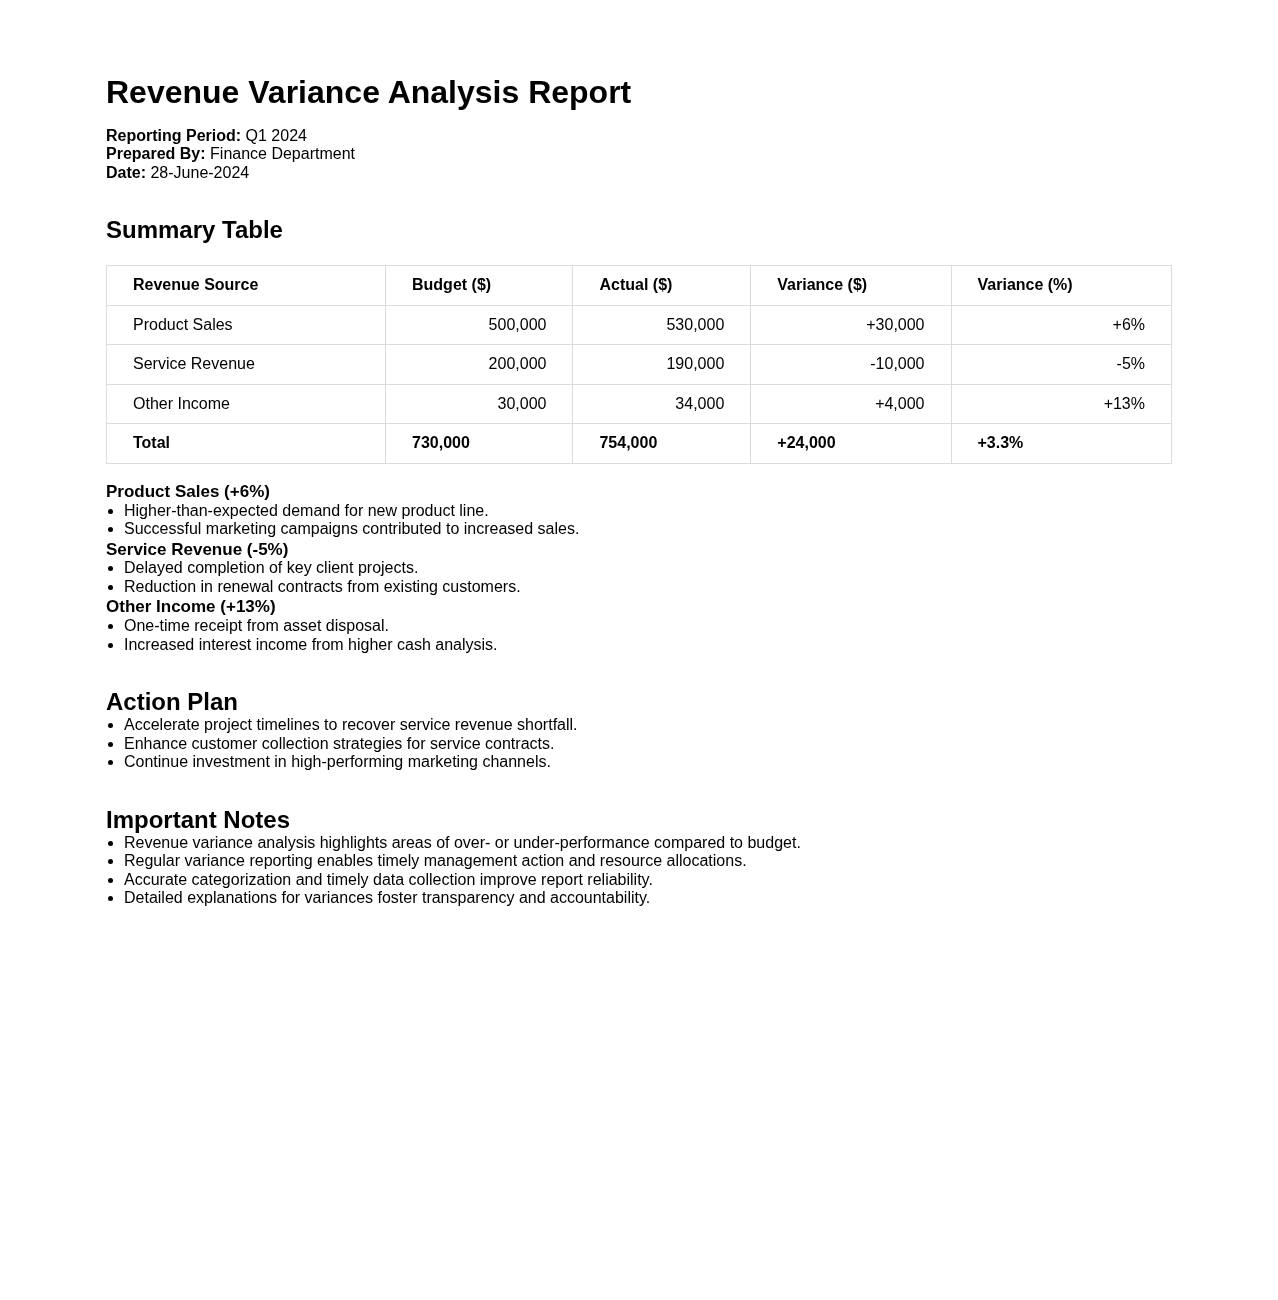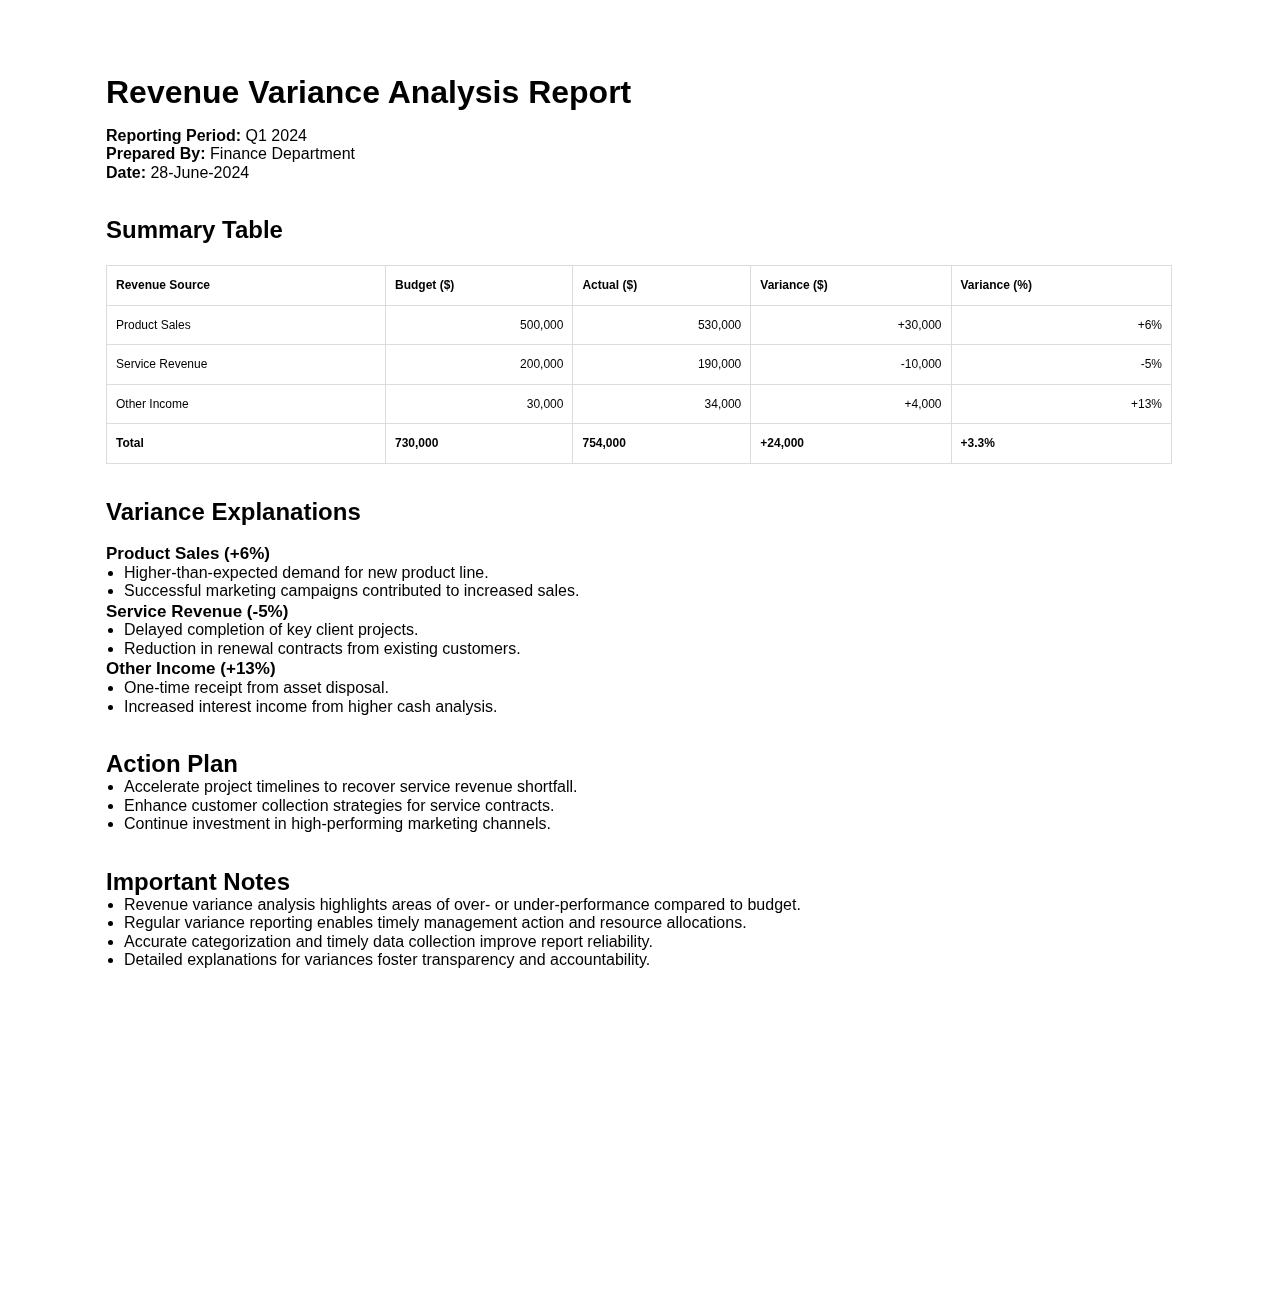--- a/index.html
+++ b/index.html
@@ -44,22 +44,22 @@
   }
   p.meta .meta-line { display: block; }
   table.summary {
     width: 100%;
     border-collapse: collapse;
     margin-top: 21px;
     table-layout: fixed;
   }
   table.summary th, table.summary td {
     border: 1px solid #dcdcdc;
-    padding: 10px 9px;
-    font-size: 12px;
+    padding: 10px 26px;
+    font-size: 16px;
     line-height: 18.5px;
     text-align: left;
     overflow: hidden;
   }
   table.summary th { font-weight: bold; }
   table.summary td.num { text-align: right; }
   table.summary tr.total-row td {
     font-weight: bold;
     text-align: left;
   }
@@ -128,21 +128,20 @@
       <tr class="total-row">
         <td>Total</td>
         <td>730,000</td>
         <td>754,000</td>
         <td>+24,000</td>
         <td>+3.3%</td>
       </tr>
     </tbody>
   </table>
 
-  <h2>Variance Explanations</h2>
 
   <h3>Product Sales (+6%)</h3>
   <ul>
     <li>Higher-than-expected demand for new product line.</li>
     <li>Successful marketing campaigns contributed to increased sales.</li>
   </ul>
 
   <h3>Service Revenue (-5%)</h3>
   <ul>
     <li>Delayed completion of key client projects.</li>

